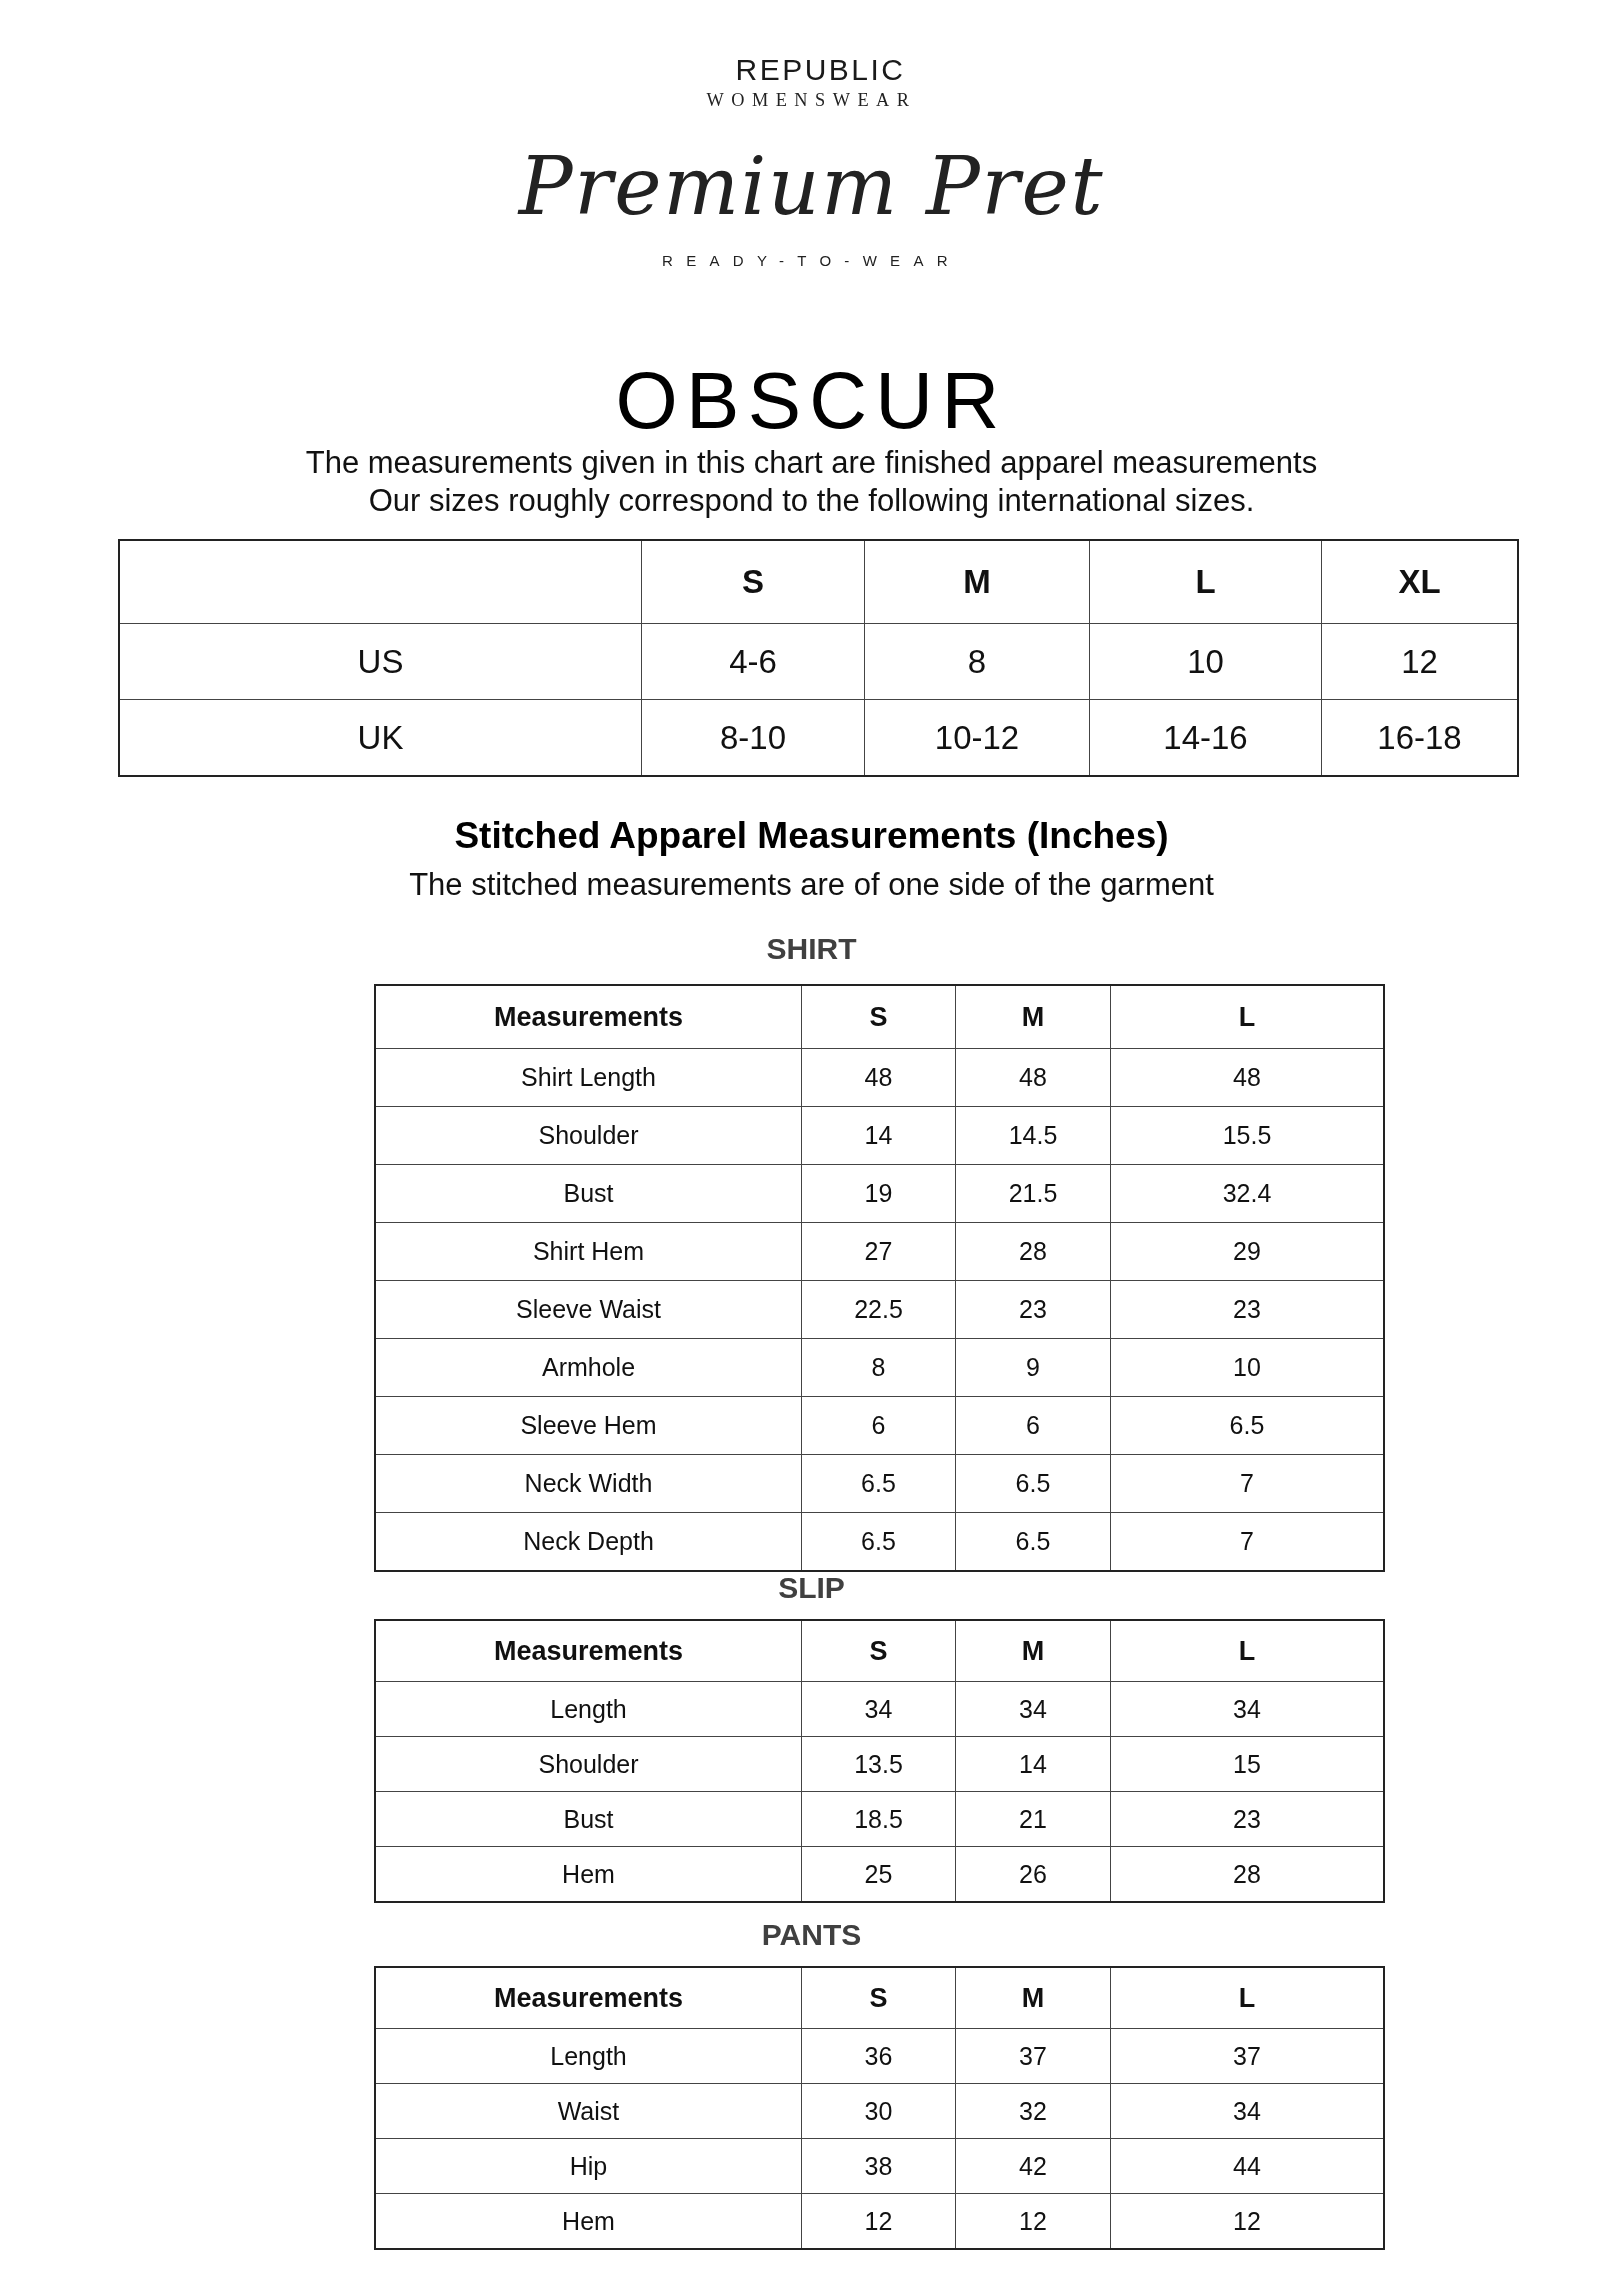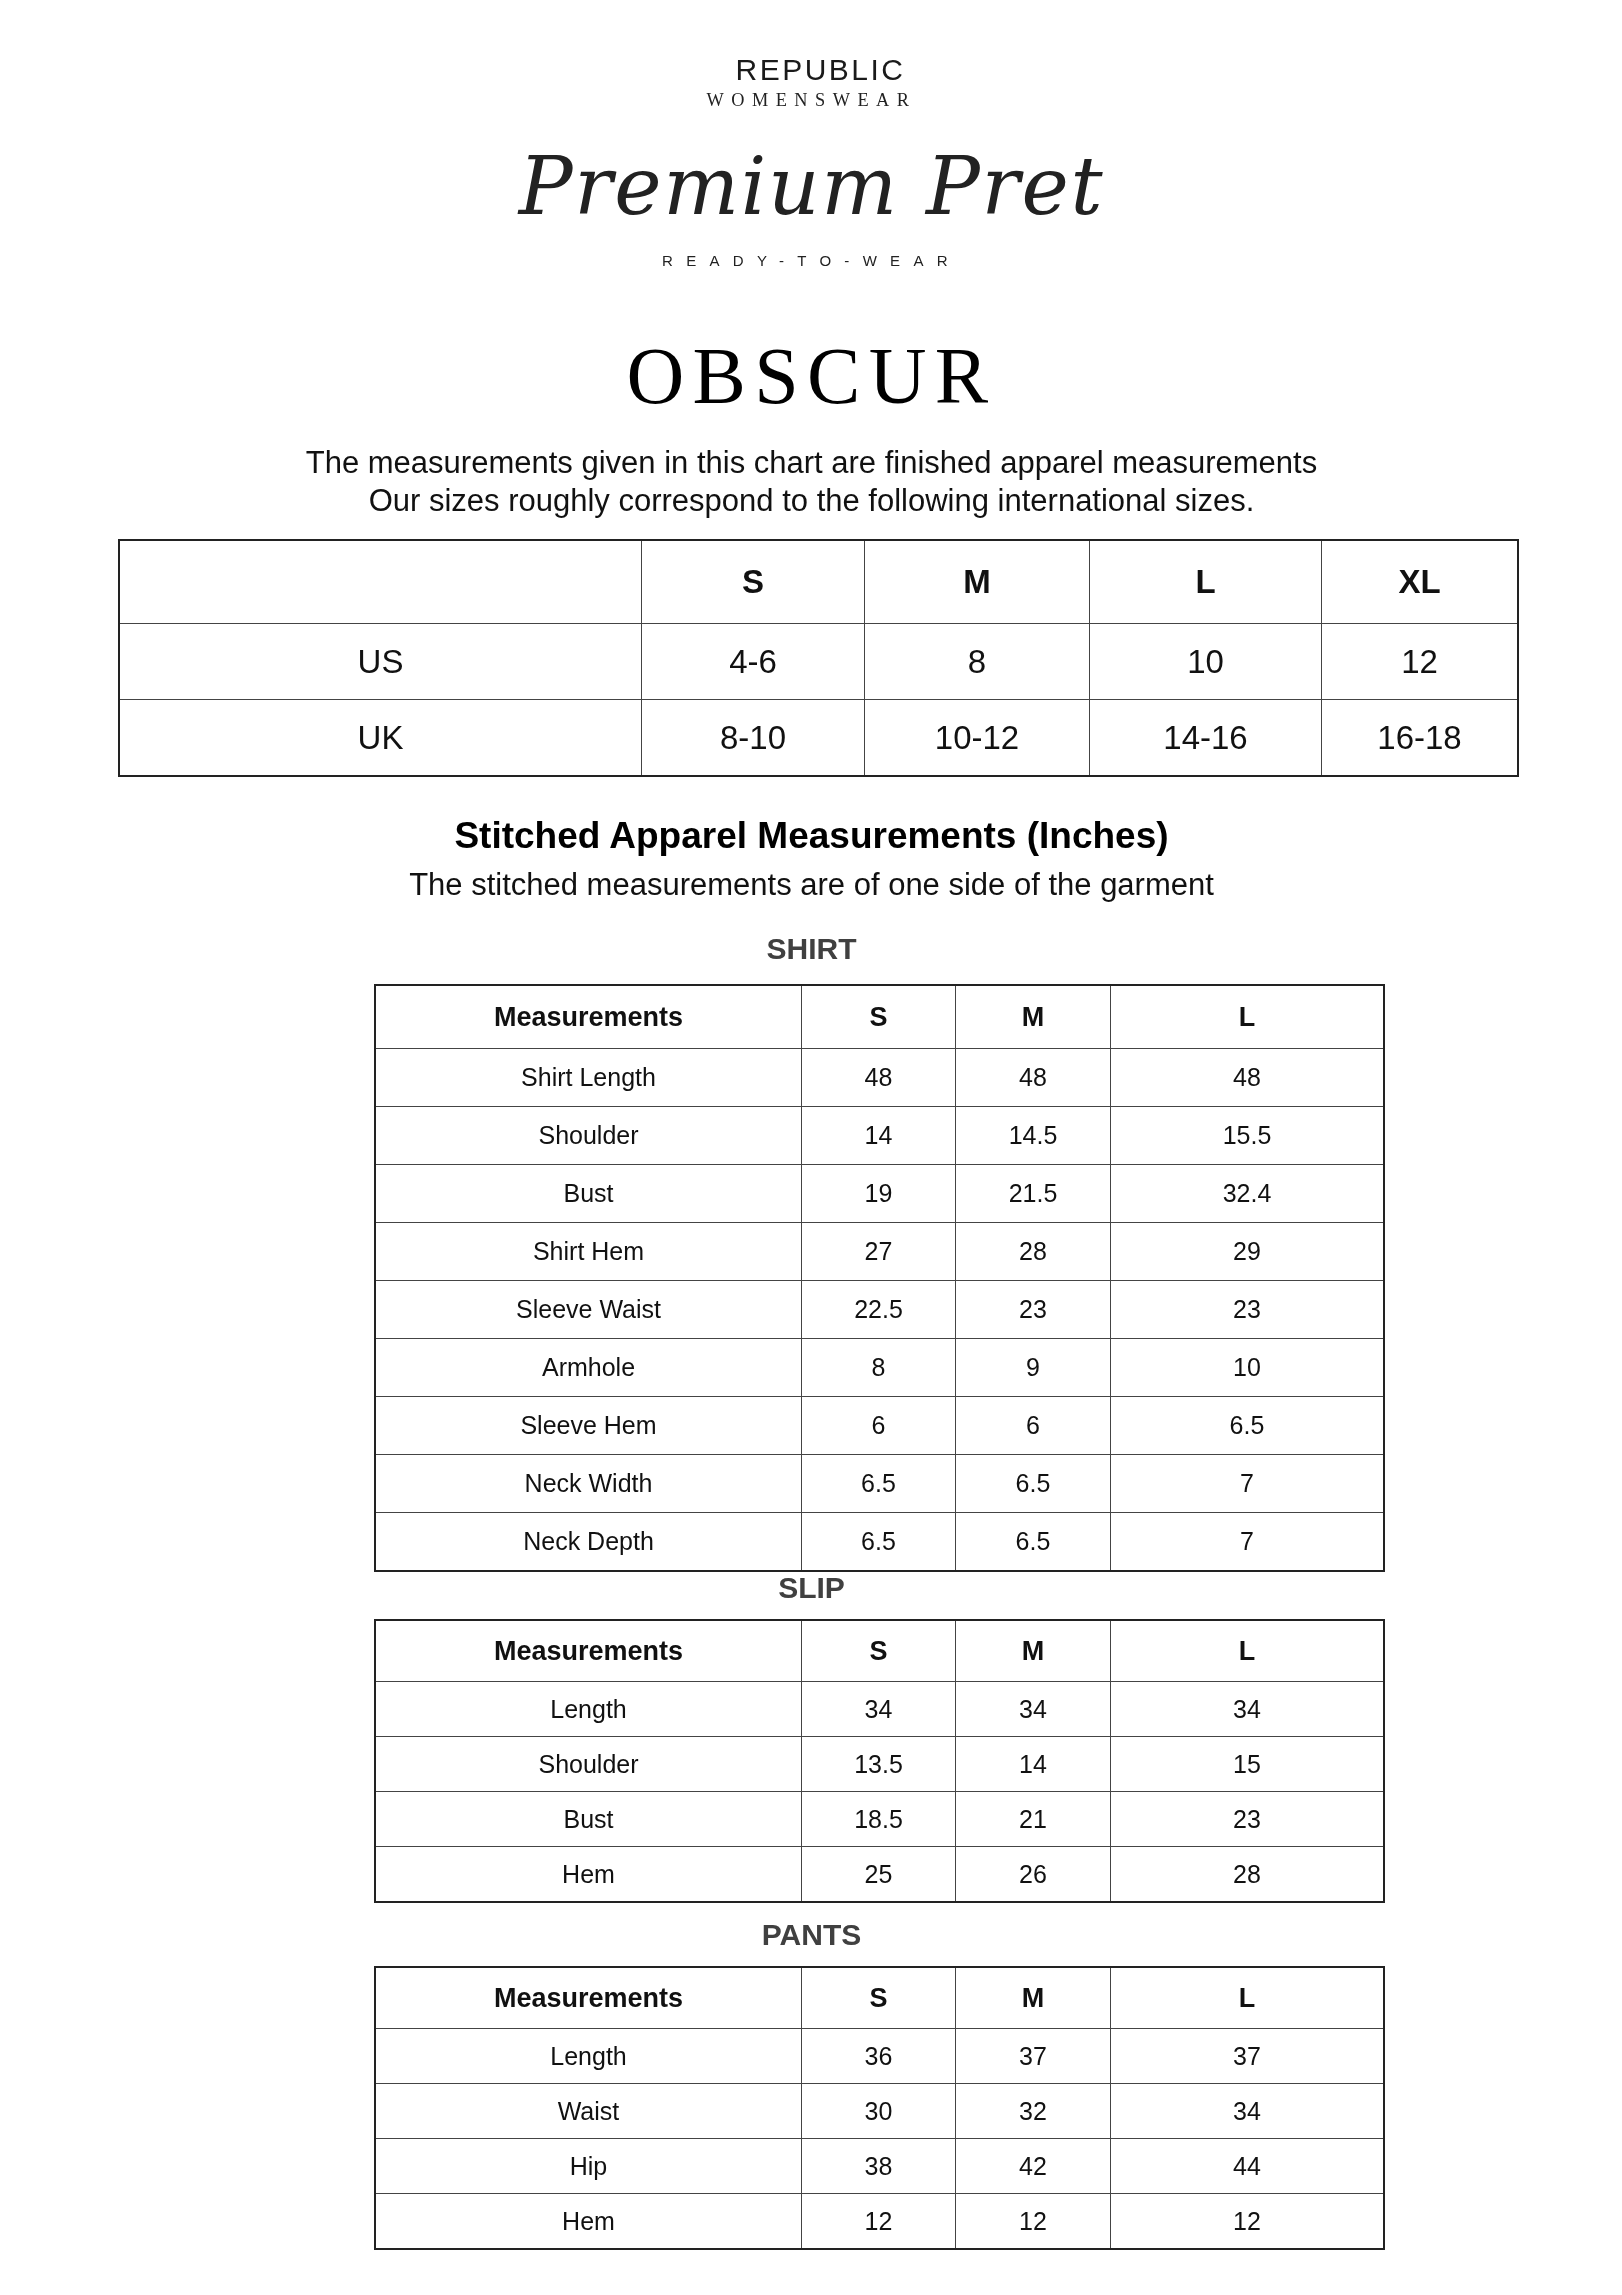--- a/index.html
+++ b/index.html
@@ -8,21 +8,21 @@
     font-family: "Liberation Sans", "DejaVu Sans", sans-serif; color: #111;
   }
   .abs { position: absolute; }
   .center { left: 0; width: 1623px; text-align: center; }
 
   .brand-republic { top: 53px; font-size: 30px; letter-spacing: 2.5px; font-weight: 400; color: #1a1a1a; margin-left: 9px; }
   .brand-womenswear { top: 90px; font-family: "Liberation Serif", "DejaVu Serif", serif; font-size: 18.3px; letter-spacing: 7.5px; color: #222; }
   .brand-premium { top: 140px; font-family: "DejaVu Serif", "Liberation Serif", serif; font-style: italic; font-size: 80px; letter-spacing: 1.7px; color: #222; }
   .brand-rtw { top: 252px; font-size: 15px; letter-spacing: 13.3px; color: #222; }
 
-  .collection-title { top: 331px; font-family: Liberation Serif, serif; font-size: 80px; letter-spacing: 8.3px; font-weight: 400; color: #000; }
+  .collection-title { top: 355px; font-family: Liberation Sans, sans-serif; font-size: 80px; letter-spacing: 8.3px; font-weight: 400; color: #000; }
 
   .intro { font-size: 31px; font-weight: 300; color: #111; line-height: 38px; }
   .intro-1 { top: 444px; }
   .intro-2 { top: 482px; }
 
   table { border-collapse: collapse; }
   .intl-table { position: absolute; left: 118px; top: 539px; width: 1401px; border: 2.5px solid #222; }
   .intl-table td, .intl-table th { border: 1.3px solid #444; text-align: center; font-size: 33px; }
   .intl-table th { height: 80px; font-weight: 700; }
   .intl-table td { height: 73px; font-weight: 400; }

